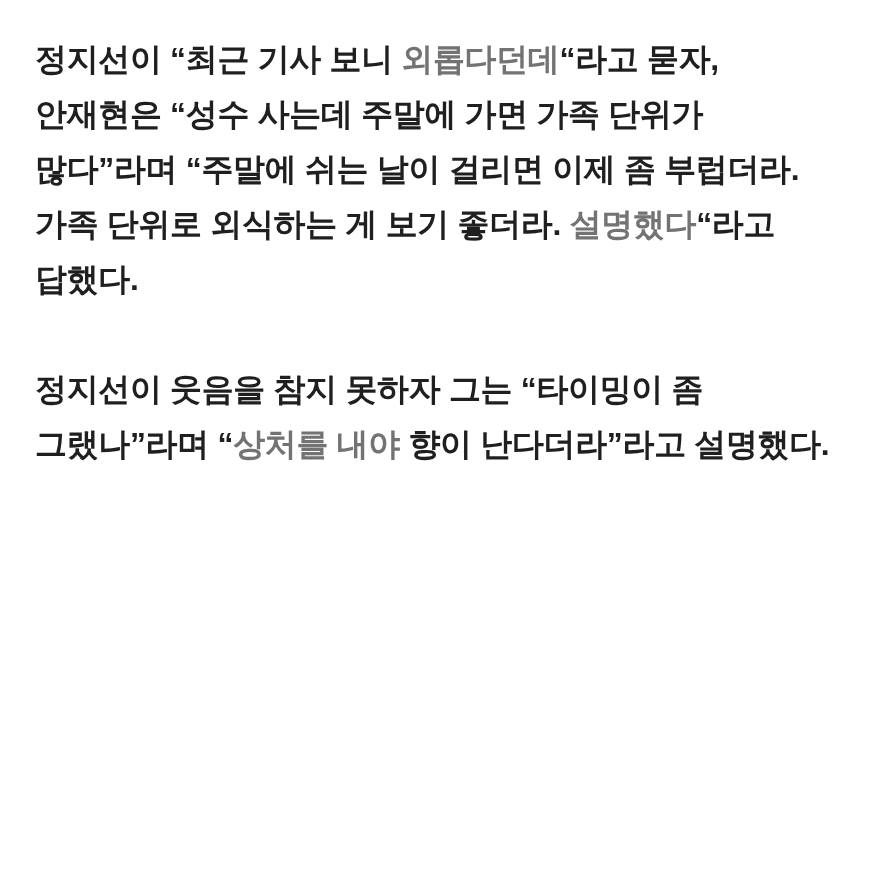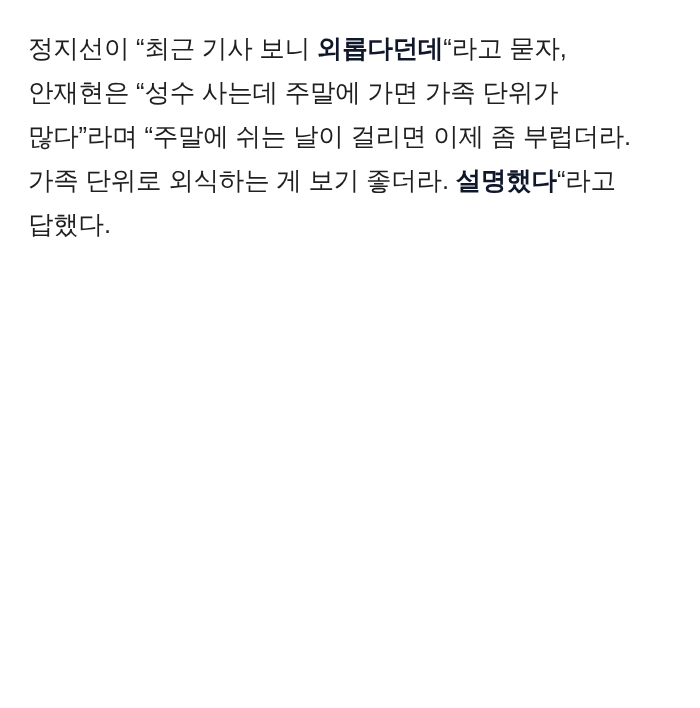--- a/index.html
+++ b/index.html
@@ -28,26 +28,28 @@
     letter-spacing: -0.2px;
     color: #1f1f1f;
     margin: 0 0 44px 0;
     word-break: keep-all;
   }
   .para:last-child {
     margin-bottom: 0;
   }
   .para b {
     font-weight: 700;
-    color: #0f172a;
+    color: #737373;
   }
   .seg {
     white-space: pre-wrap;
+    font-weight: bold;
   }
 </style>
 </head>
 <body>
 
 <div class="page">
   <div id="article-body">
       <p class="para"><span class="seg">정지선이 “최근 기사 보니 </span><b class="seg">외롭다던데</b><span class="seg">“라고 묻자, 안재현은 “성수 사는데 주말에 가면 가족 단위가 많다”라며 “주말에 쉬는 날이 걸리면 이제 좀 부럽더라. 가족 단위로 외식하는 게 보기 좋더라. </span><b class="seg">설명했다</b><span class="seg">“라고 답했다.</span></p>
+      <p class="para"><span class="seg">정지선이 웃음을 참지 못하자 그는 “타이밍이 좀 그랬나”라며 “</span><b class="seg">상처를 내야</b><span class="seg"> 향이 난다더라”라고 설명했다.</span></p>
     </div>
 </div>
 
 </body></html>

